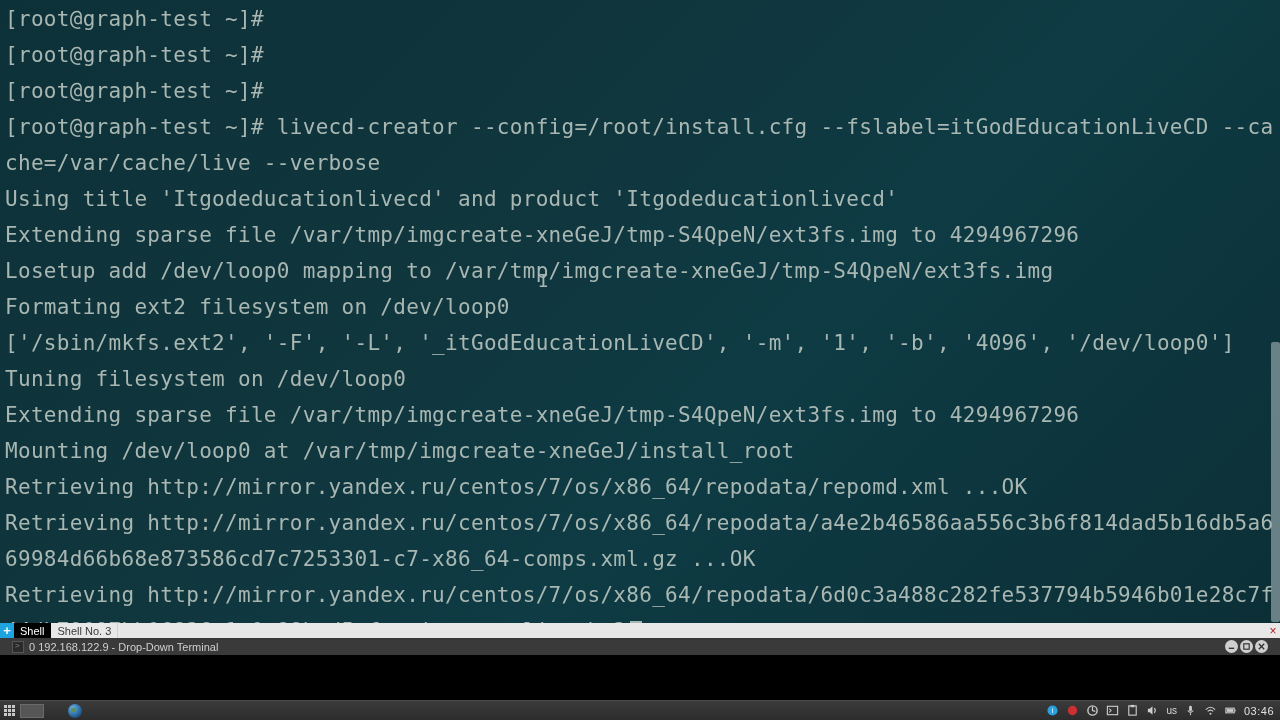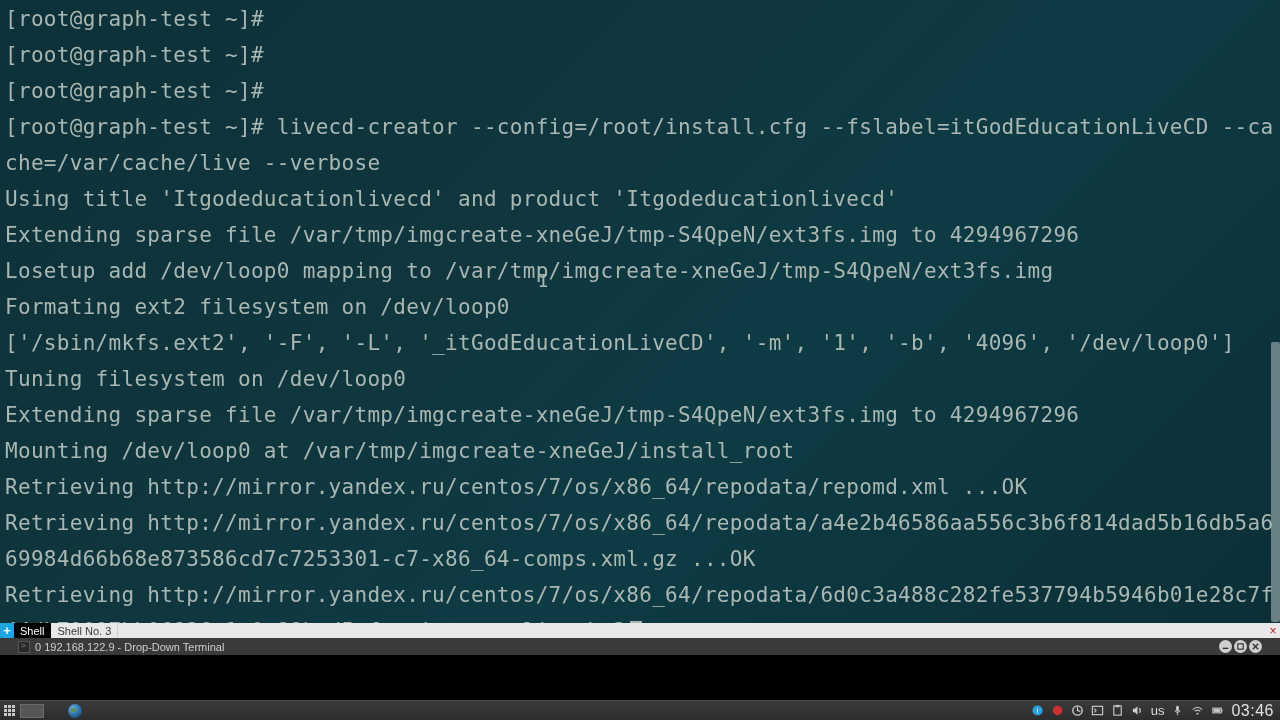--- a/index.html
+++ b/index.html
@@ -104,21 +104,21 @@
 
   .title-bar {
     width: 1280px;
     height: 17px;
     background: #3a3a3a;
     display: flex;
     align-items: center;
     font-family: sans-serif;
     font-size: 11px;
     color: #cfcfcf;
-    padding: 0 18px;
+    padding: 0 12px;
   }
   .title-icon {
     width: 12px;
     height: 12px;
     background: #2a2a2a;
     border: 1px solid #555;
     margin-right: 5px;
     display: inline-block;
     position: relative;
   }
@@ -184,22 +184,22 @@
     cursor: pointer;
     position: relative;
   }
   .earth::after{content:"";position:absolute;left:3px;top:4px;width:5px;height:4px;background:#5a9050;border-radius:40%;}
   .panel-spacer { flex: 1; }
   .tray { display: flex; align-items: center; gap: 7px; padding-right: 6px; }
   .tray-icon { width: 13px; height: 13px; display:flex;align-items:center;justify-content:center; cursor: pointer; color:#d8d8d8; }
   .tray-icon.blue { color: #2aa0de; }
   .tray-icon.red { color: #cc3030; }
   .tray-icon svg { width: 13px; height: 13px; }
-  .kb-ind { font-size: 13px; color:#d8d8d8; cursor:pointer; }
-  .clock { font-size: 16px; color:#e0e0e0; cursor:pointer; letter-spacing:0.5px; }
+  .kb-ind { font-size: 10px; color:#d8d8d8; cursor:pointer; }
+  .clock { font-size: 11px; color:#e0e0e0; cursor:pointer; letter-spacing:0.5px; }
 </style>
 </head>
 <body>
 
 <div class="terminal-area">
   <div class="terminal-text" id="term">[root@graph-test ~]#
 [root@graph-test ~]#
 [root@graph-test ~]#
 [root@graph-test ~]# livecd-creator --config=/root/install.cfg --fslabel=itGodEducationLiveCD --cache=/var/cache/live --verbose
 Using title 'Itgodeducationlivecd' and product 'Itgodeducationlivecd'

